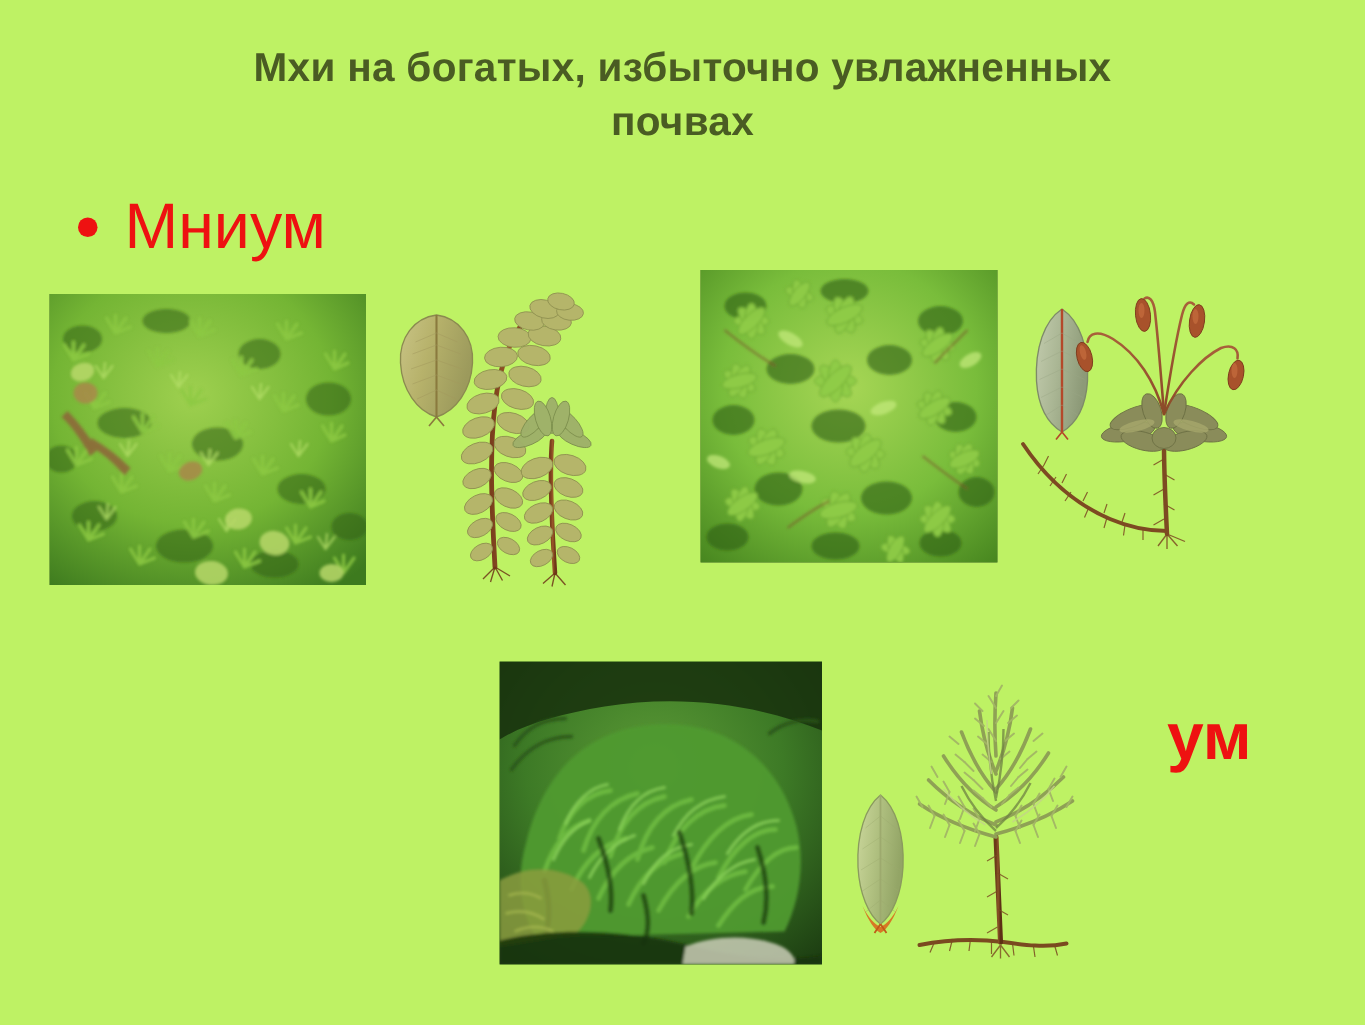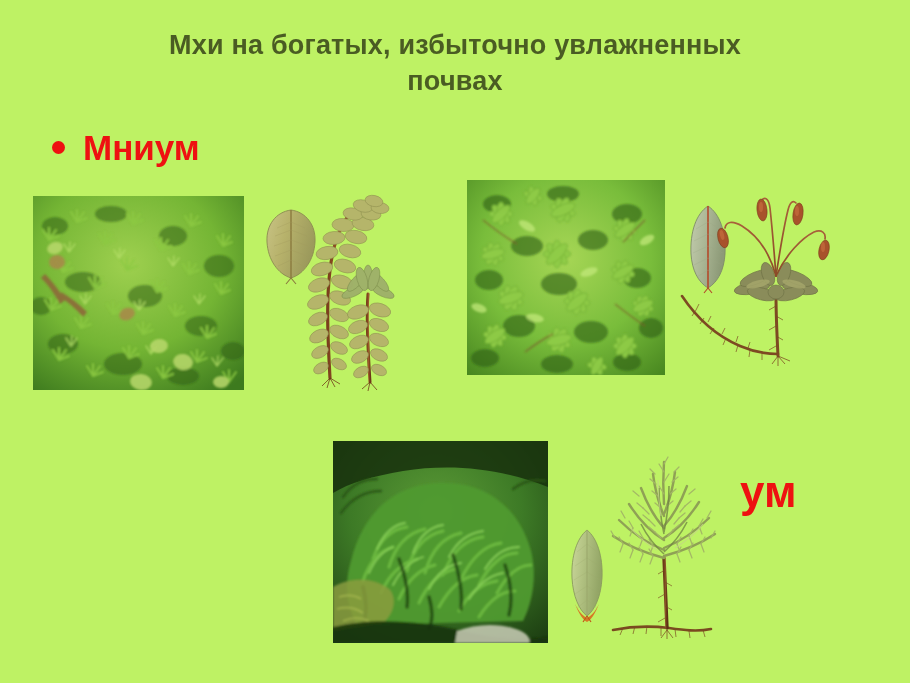--- a/index.html
+++ b/index.html
@@ -44,30 +44,30 @@
     gap: 18px;
   }
   #bullet-dot {
     width: 13px;
     height: 13px;
     border-radius: 50%;
     background: #ee1111;
     flex: 0 0 auto;
   }
   #bullet-label {
-    font-size: 35px;
-    font-weight: bold;
+    font-size: 43px;
+    font-weight: normal;
     color: #ee1111;
     line-height: 1;
   }
 
   
   #trailing-label {
     position: absolute;
-    left: 740px;
+    left: 778px;
     top: 470px;
     font-size: 44px;
     font-weight: bold;
     color: #ee1111;
     line-height: 1;
     text-align: center;
   }
 
   
   .photo {

